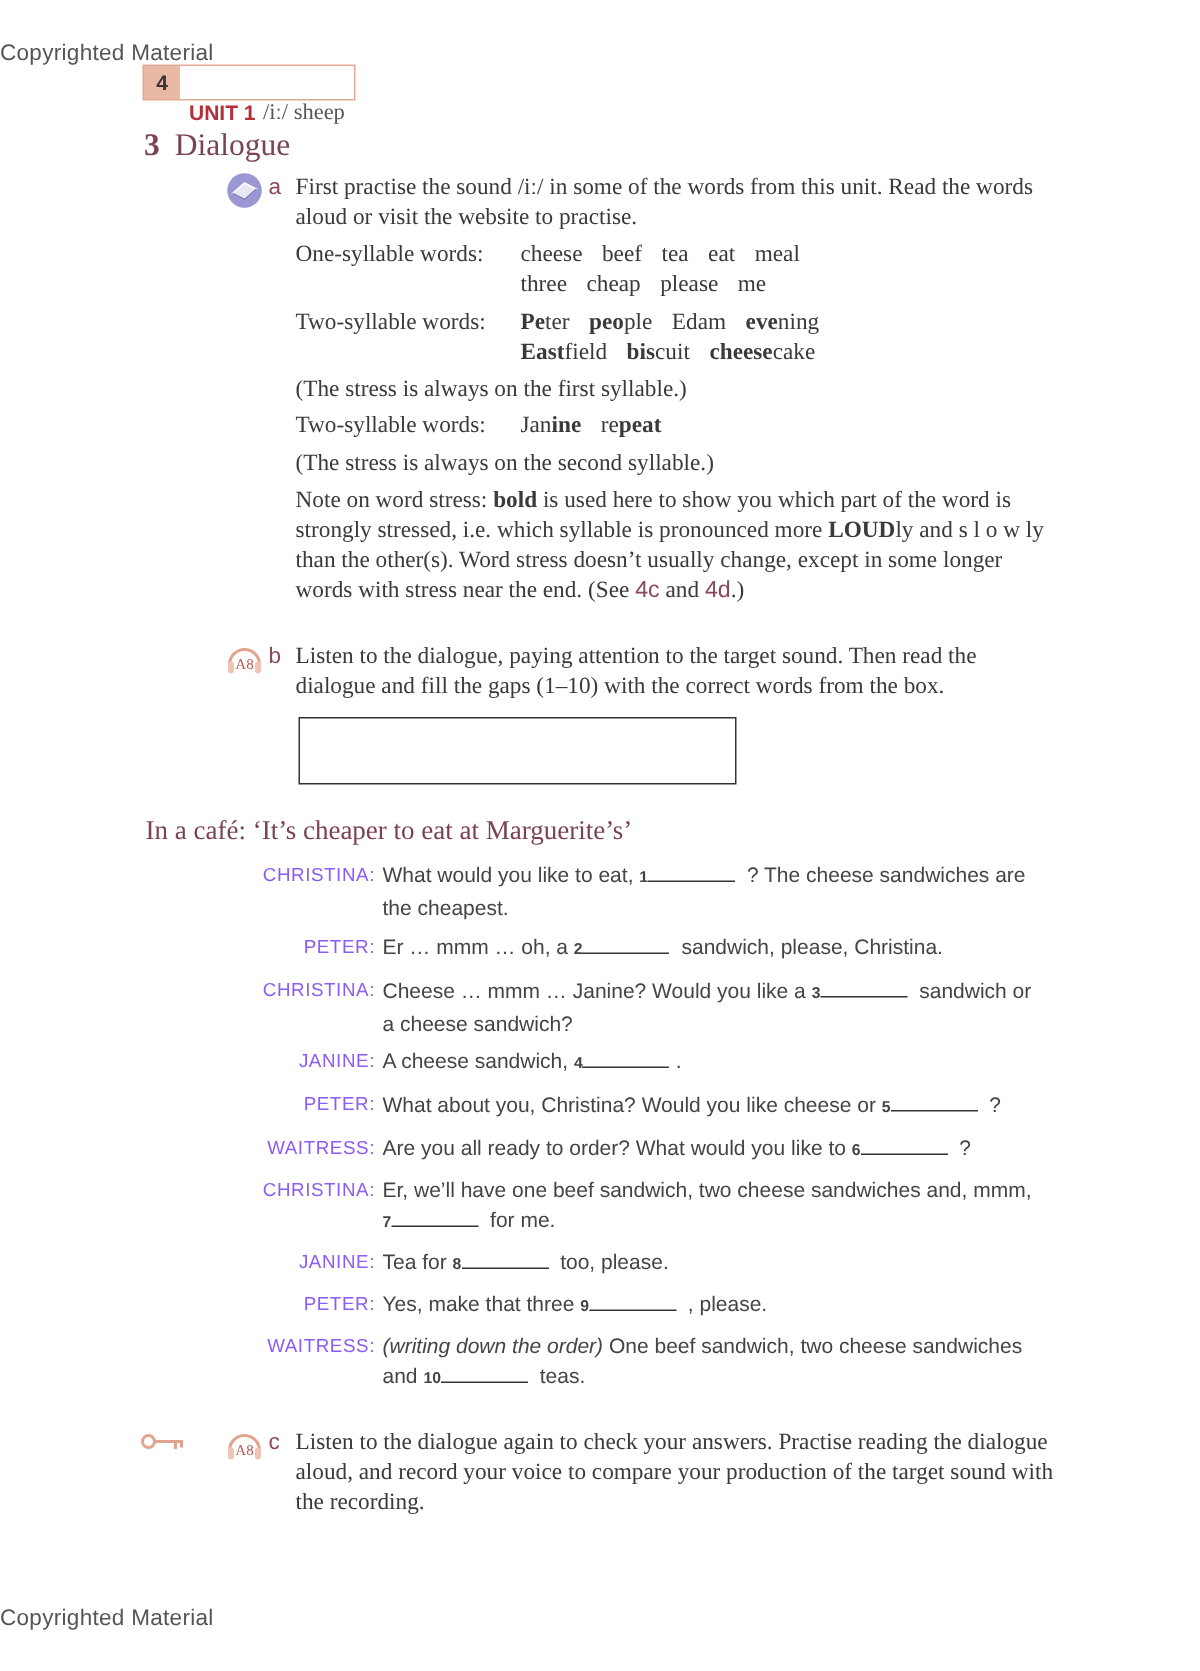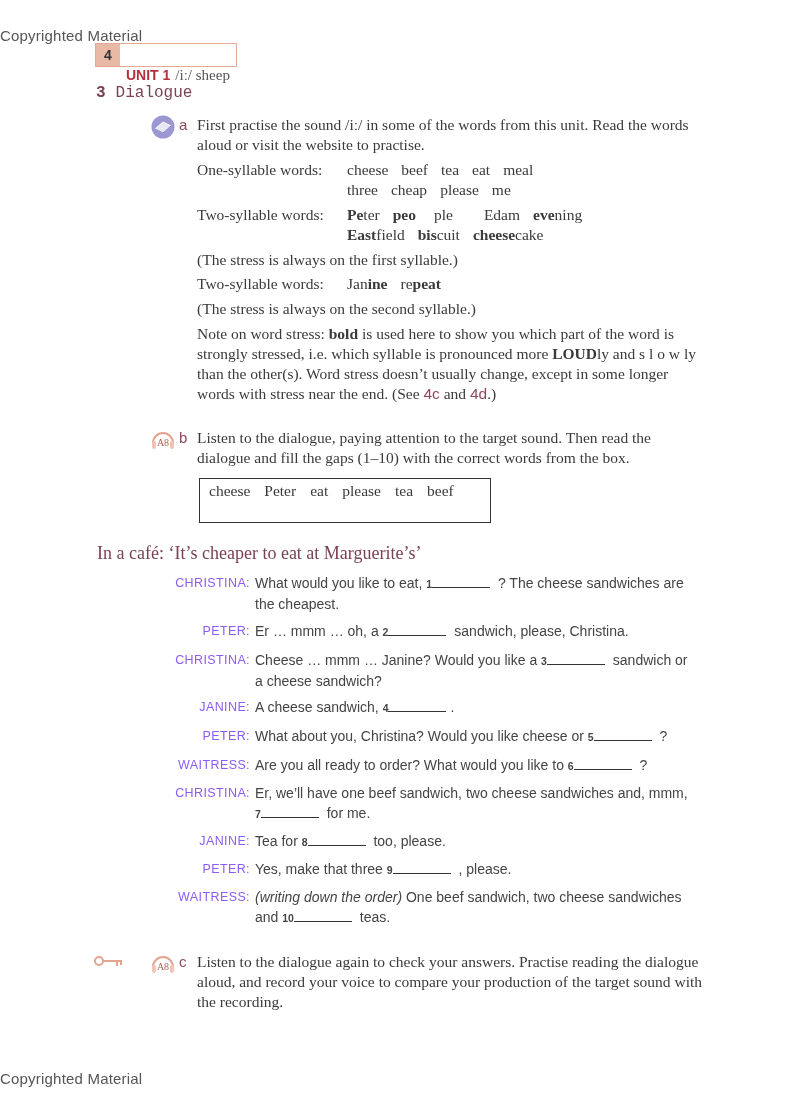--- a/index.html
+++ b/index.html
@@ -7,21 +7,21 @@
   .copyright { position:absolute; left:0; width:800px; text-align:left; font-family:"Liberation Sans", sans-serif; font-size:15px; color:#555; letter-spacing:0.2px; }
   .copyright.top { top:27px; }
   .copyright.bottom { top:1070px; }
 
   .unit-tab { position:absolute; left:95px; top:43px; height:22px; display:flex; border:1px solid #e3a996; }
   .unit-num { width:24px; background:#eab9a6; font-family:"Liberation Sans", sans-serif; font-weight:bold; font-size:14px; color:#333; display:flex; align-items:center; justify-content:center; }
   .unit-label { padding:0 6px 0 6px; display:flex; align-items:center; font-size:15px; background:#c4b5fd;margin-top:31px; }
   .unit-label .u { font-family:"Liberation Sans", sans-serif; font-weight:bold; color:#b3303b; font-size:14px; margin-right:5px; }
   .unit-label .s { font-family:"Liberation Serif", serif; color:#555; }
 
-  .section-title { position:absolute; left:96px; top:84px; font-family:Liberation Mono, monospace; font-size:16px; color:#7a4252; }
+  .section-title { position:absolute; left:96px; top:84px; font-family:Liberation Serif, serif; font-size:21px; color:#7a4252; }
   .section-title .num { font-weight:bold; color:#7a4252; margin-right:10px; }
 
   .ex { position:absolute; left:197px; font-family:"Liberation Serif", serif; font-size:15.5px; line-height:20px; color:#3a3a3a; }
   .ex-letter { position:absolute; left:179px; font-family:"Liberation Sans", sans-serif; font-size:15px; color:#8a4a5a; }
   .row { position:absolute; left:197px; font-family:"Liberation Serif", serif; font-size:15.5px; line-height:20px; color:#3a3a3a; white-space:nowrap; }
   .row .lbl { display:inline-block; width:150px; }
   .wordset span { margin-right:13px; }
   .link { color:#8a4a5a; font-family:"Liberation Sans", sans-serif; }
 
   .icon-web { position:absolute; left:150px; top:115px; width:26px; height:24px; }
@@ -66,21 +66,21 @@
 <div class="ex" style="top:115px; width:510px;">First practise the sound /iː/ in some of the words from this unit. Read the words aloud or visit the website to practise.</div>
 
 <div class="row" style="top:160px;">
   <span class="lbl">One-syllable words:</span><span class="wordset"><span>cheese</span><span>beef</span><span>tea</span><span>eat</span><span>meal</span></span>
 </div>
 <div class="row" style="top:180px;">
   <span class="lbl"></span><span class="wordset"><span>three</span><span>cheap</span><span>please</span><span>me</span></span>
 </div>
 
 <div class="row" style="top:205px;">
-  <span class="lbl">Two-syllable words:</span><span class="wordset"><span><b>Pe</b><span style="margin:0">ter</span></span><span><b>peo</b><span style="margin:18px">ple</span></span><span><b></b><span style="margin:0">Edam</span></span><span><b>eve</b><span style="margin:0">ning</span></span></span>
+  <span class="lbl">Two-syllable words:</span><span class="wordset"><span><b>Pe</b><span style="margin:0">ter</span></span><span><b>peo</b><span style="margin:0">ple</span></span><span><b></b><span style="margin:0">Edam</span></span><span><b>eve</b><span style="margin:0">ning</span></span></span>
 </div>
 <div class="row" style="top:225px;">
   <span class="lbl"></span><span class="wordset"><span><b>East</b><span style="margin:0">field</span></span><span><b>bis</b><span style="margin:0">cuit</span></span><span><b>cheese</b><span style="margin:0">cake</span></span></span>
 </div>
 
 <div class="row" style="top:250px;">(The stress is always on the first syllable.)</div>
 
 <div class="row" style="top:274px;">
   <span class="lbl">Two-syllable words:</span><span class="wordset"><span><span style="margin:0">Jan</span><b>ine</b></span><span><span style="margin:0">re</span><b>peat</b></span></span>
 </div>
@@ -92,21 +92,20 @@
 <svg class="icon-audio" style="left:150px; top:428px;" viewBox="0 0 26 24">
   <path d="M3 15 A10 10 0 0 1 23 15" fill="none" stroke="#e2a48e" stroke-width="2"></path>
   <rect x="2" y="13" width="4" height="8" rx="2" fill="#f1c5b5"></rect>
   <rect x="20" y="13" width="4" height="8" rx="2" fill="#f1c5b5"></rect>
   <text x="13" y="18" text-anchor="middle" font-family="Liberation Serif, serif" font-size="10" fill="#b85a4a">A8</text>
 </svg>
 <div class="ex-letter" style="top:429px;">b</div>
 <div class="ex" style="top:428px; width:510px;">Listen to the dialogue, paying attention to the target sound. Then read the dialogue and fill the gaps (1–10) with the correct words from the box.</div>
 
 <div class="wordbox">
-  <div><span>cheese</span><span>Peter</span><span>eat</span><span>please</span><span>tea</span><span>beef</span></div>
 </div>
 
 <div class="dlg-title">In a café: ‘It’s cheaper to eat at Marguerite’s’</div>
 
 <div class="line" style="top:574px;">
   <span class="speaker">CHRISTINA:</span>
   <div class="speech"><span>What would you like to eat, </span><span class="gapnum">1</span><span class="gap"></span><span> ? The cheese sandwiches are the cheapest.</span></div>
 </div>
 <div class="line" style="top:622px;">
   <span class="speaker">PETER:</span>

